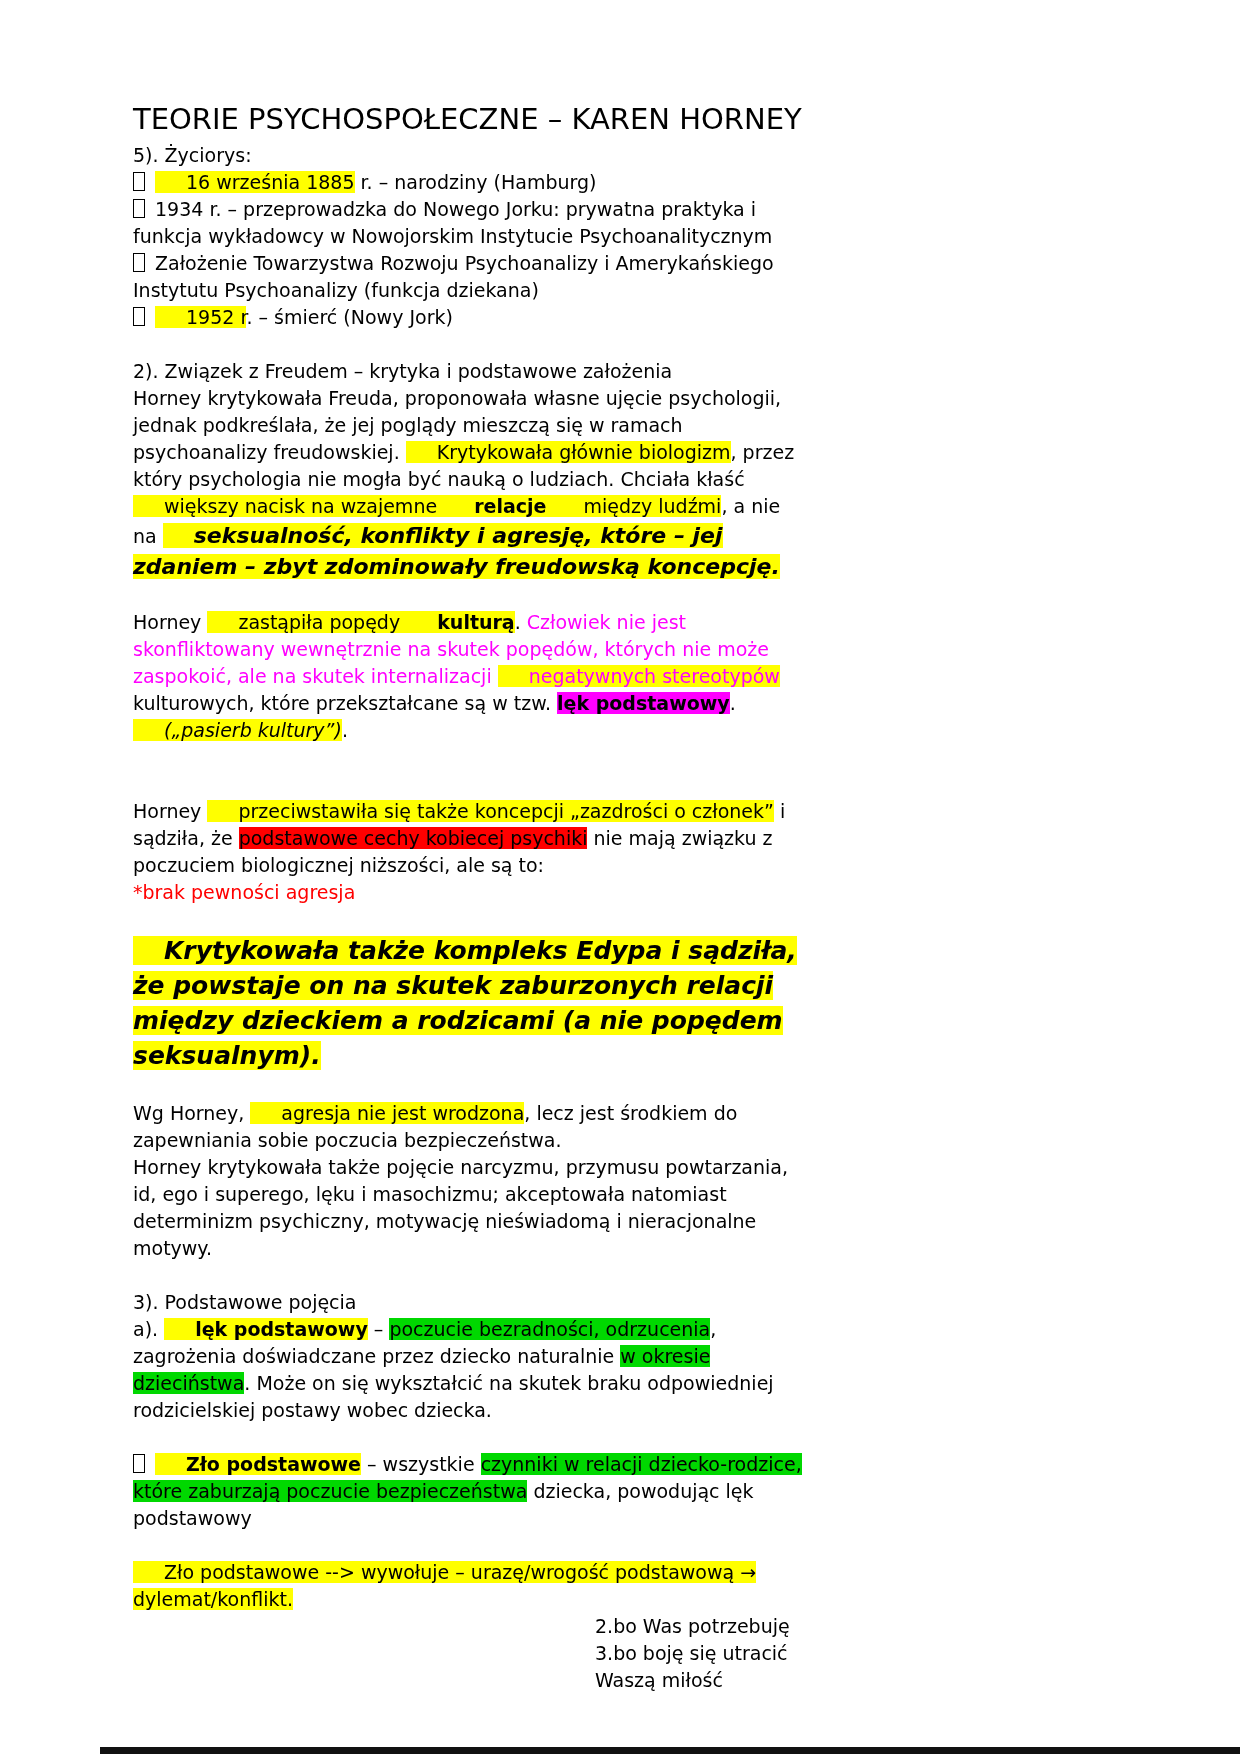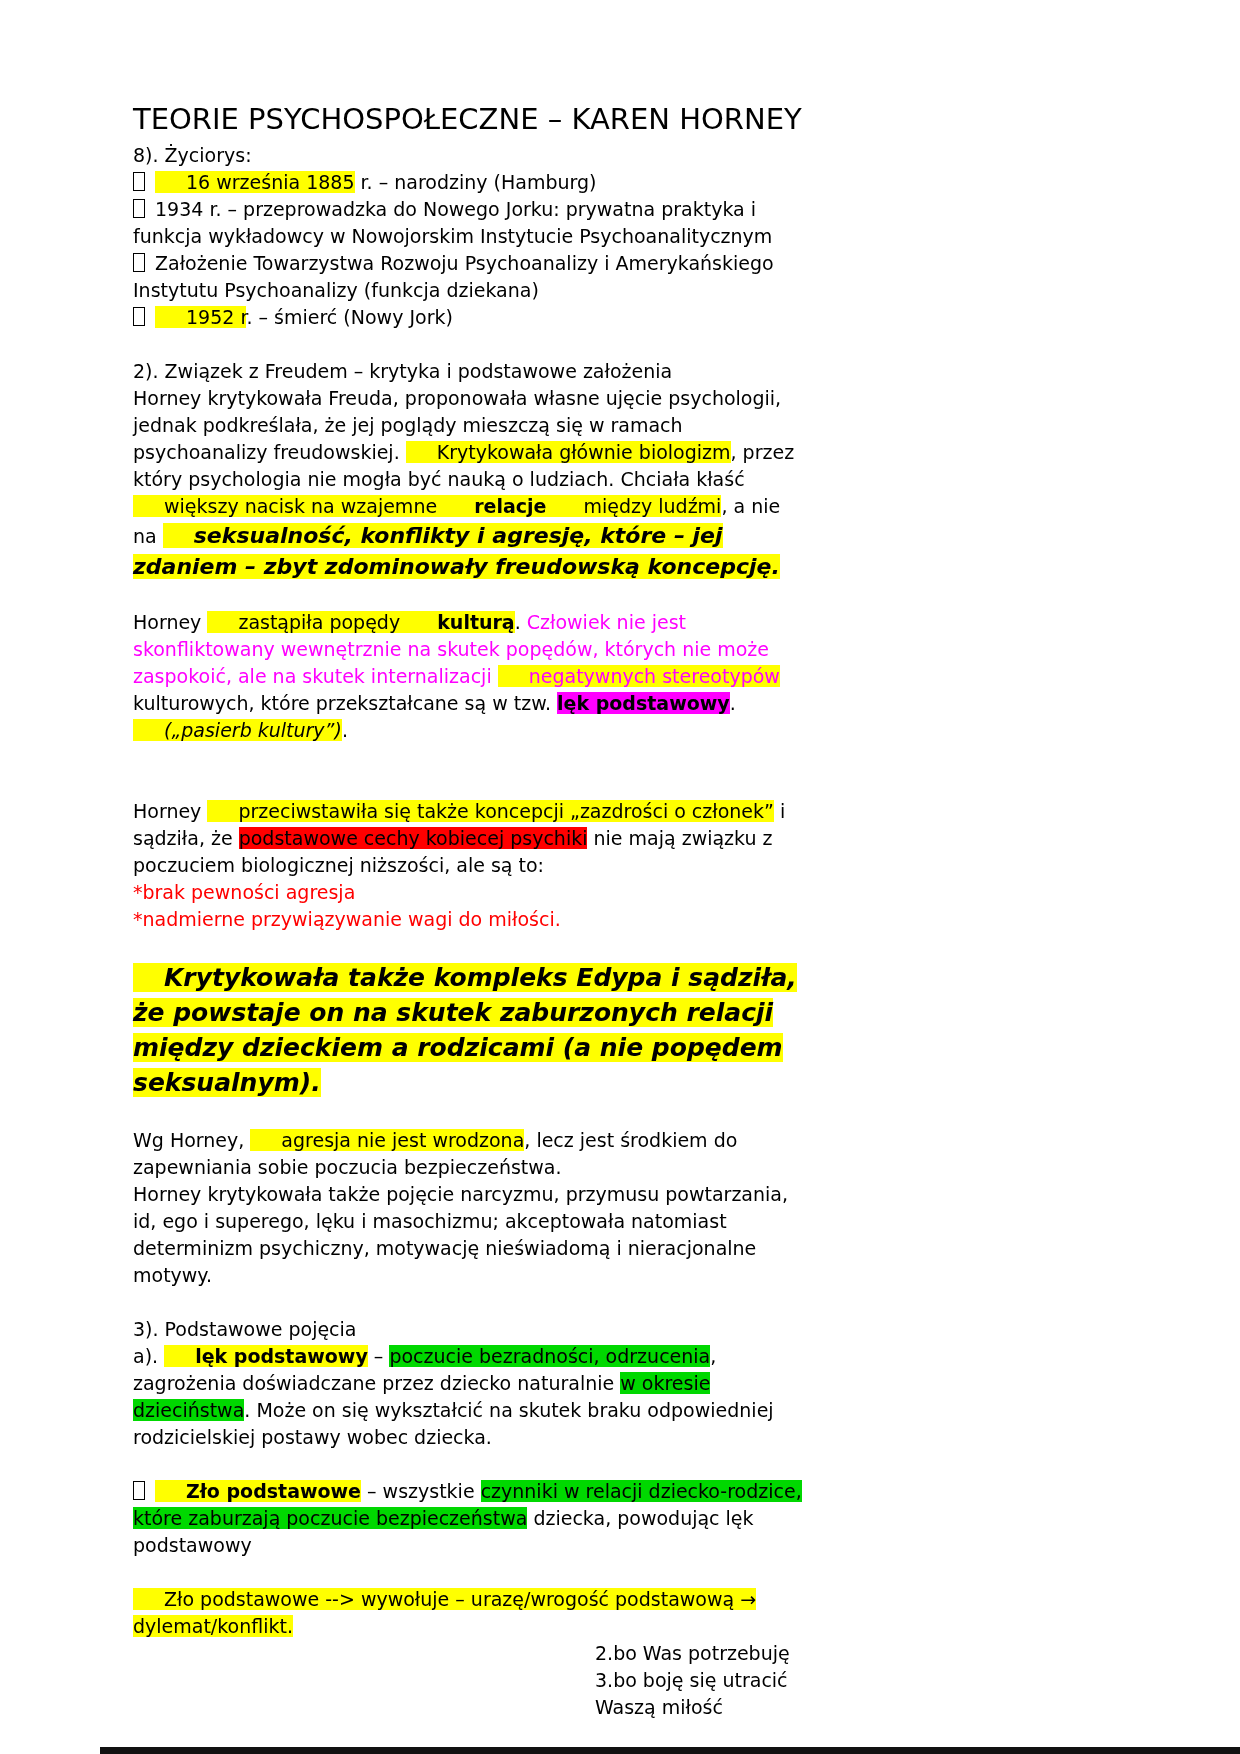--- a/index.html
+++ b/index.html
@@ -65,35 +65,34 @@
     bottom: 0;
     height: 7px;
     background: #111111;
   }
 </style>
 </head>
 <body>
 
 <div class="page">
     <p class="line title"><span>TEORIE PSYCHOSPOŁECZNE – KAREN HORNEY</span></p>
-    <p class="line"><span>8). Życiorys:</span></p>
+    <p class="line"><span>5). Życiorys:</span></p>
     <p class="line"><span class="bullet-box"></span><span class="hy">16 września 1885</span><span> r. – narodziny (Hamburg)</span></p>
     <p class="line"><span class="bullet-box"></span><span>1934 r. – przeprowadzka do Nowego Jorku: prywatna praktyka i funkcja wykładowcy w Nowojorskim Instytucie Psychoanalitycznym</span></p>
     <p class="line"><span class="bullet-box"></span><span>Założenie Towarzystwa Rozwoju Psychoanalizy i Amerykańskiego Instytutu Psychoanalizy (funkcja dziekana)</span></p>
     <p class="line"><span class="bullet-box"></span><span class="hy">1952 r</span><span>. – śmierć (Nowy Jork)</span></p>
     <p class="line">&nbsp;</p>
     <p class="line"><span>2). Związek z Freudem – krytyka i podstawowe założenia</span></p>
     <p class="line"><span>Horney krytykowała Freuda, proponowała własne ujęcie psychologii, jednak podkreślała, że jej poglądy mieszczą się w ramach psychoanalizy freudowskiej. </span><span class="hy">Krytykowała głównie biologizm</span><span>, przez który psychologia nie mogła być nauką o ludziach. Chciała kłaść </span><span class="hy">większy nacisk na wzajemne </span><span class="hy b">relacje</span><span class="hy"> między ludźmi</span><span>, a nie na </span><span class="hy b i u big1">seksualność, konflikty i agresję, które – jej zdaniem – zbyt zdominowały freudowską koncepcję. </span></p>
     <p class="line">&nbsp;</p>
     <p class="line"><span>Horney </span><span class="hy">zastąpiła popędy </span><span class="hy b">kulturą</span><span>. </span><span class="tm">Człowiek nie jest skonfliktowany wewnętrznie na skutek popędów, których nie może zaspokoić, ale na skutek internalizacji </span><span class="tm hy">negatywnych stereotypów</span><span> kulturowych, które przekształcane są w tzw. </span><span class="b hm">lęk podstawowy</span><span>. </span><span class="i hy">(„pasierb kultury”)</span><span>.</span></p>
     <p class="line">&nbsp;</p>
     <p class="line">&nbsp;</p>
     <p class="line"><span>Horney </span><span class="hy">przeciwstawiła się także koncepcji „zazdrości o członek”</span><span> i sądziła, że </span><span class="hr">podstawowe cechy kobiecej psychiki</span><span> nie mają związku z poczuciem biologicznej niższości, ale są to:</span></p>
     <p class="line"><span class="tr">*brak pewności agresja</span></p>
-    <p class="line"><span class="tr">*nadmierne przywiązywanie wagi do miłości.</span></p>
     <p class="line">&nbsp;</p>
     <p class="line"><span class="hy b i u big2">Krytykowała także kompleks Edypa i sądziła, że powstaje on na skutek zaburzonych relacji między dzieckiem a rodzicami (a nie popędem seksualnym). </span></p>
     <p class="line">&nbsp;</p>
     <p class="line"><span>Wg Horney, </span><span class="hy">agresja nie jest wrodzona</span><span>, lecz jest środkiem do zapewniania sobie poczucia bezpieczeństwa.</span></p>
     <p class="line"><span>Horney krytykowała także pojęcie narcyzmu, przymusu powtarzania, id, ego i superego, lęku i masochizmu; akceptowała natomiast determinizm psychiczny, motywację nieświadomą i nieracjonalne motywy.</span></p>
     <p class="line">&nbsp;</p>
     <p class="line"><span>3). Podstawowe pojęcia</span></p>
     <p class="line"><span>a). </span><span class="b hy">lęk podstawowy</span><span> – </span><span class="hg">poczucie bezradności, odrzucenia</span><span>, zagrożenia doświadczane przez dziecko naturalnie </span><span class="hg">w okresie dzieciństwa</span><span>. Może on się wykształcić na skutek braku odpowiedniej rodzicielskiej postawy wobec dziecka.</span></p>
     <p class="line">&nbsp;</p>
     <p class="line"><span class="bullet-box"></span><span class="b hy">Zło podstawowe</span><span> – wszystkie </span><span class="hg">czynniki w relacji dziecko-rodzice, które zaburzają poczucie bezpieczeństwa</span><span> dziecka, powodując lęk podstawowy</span></p>

